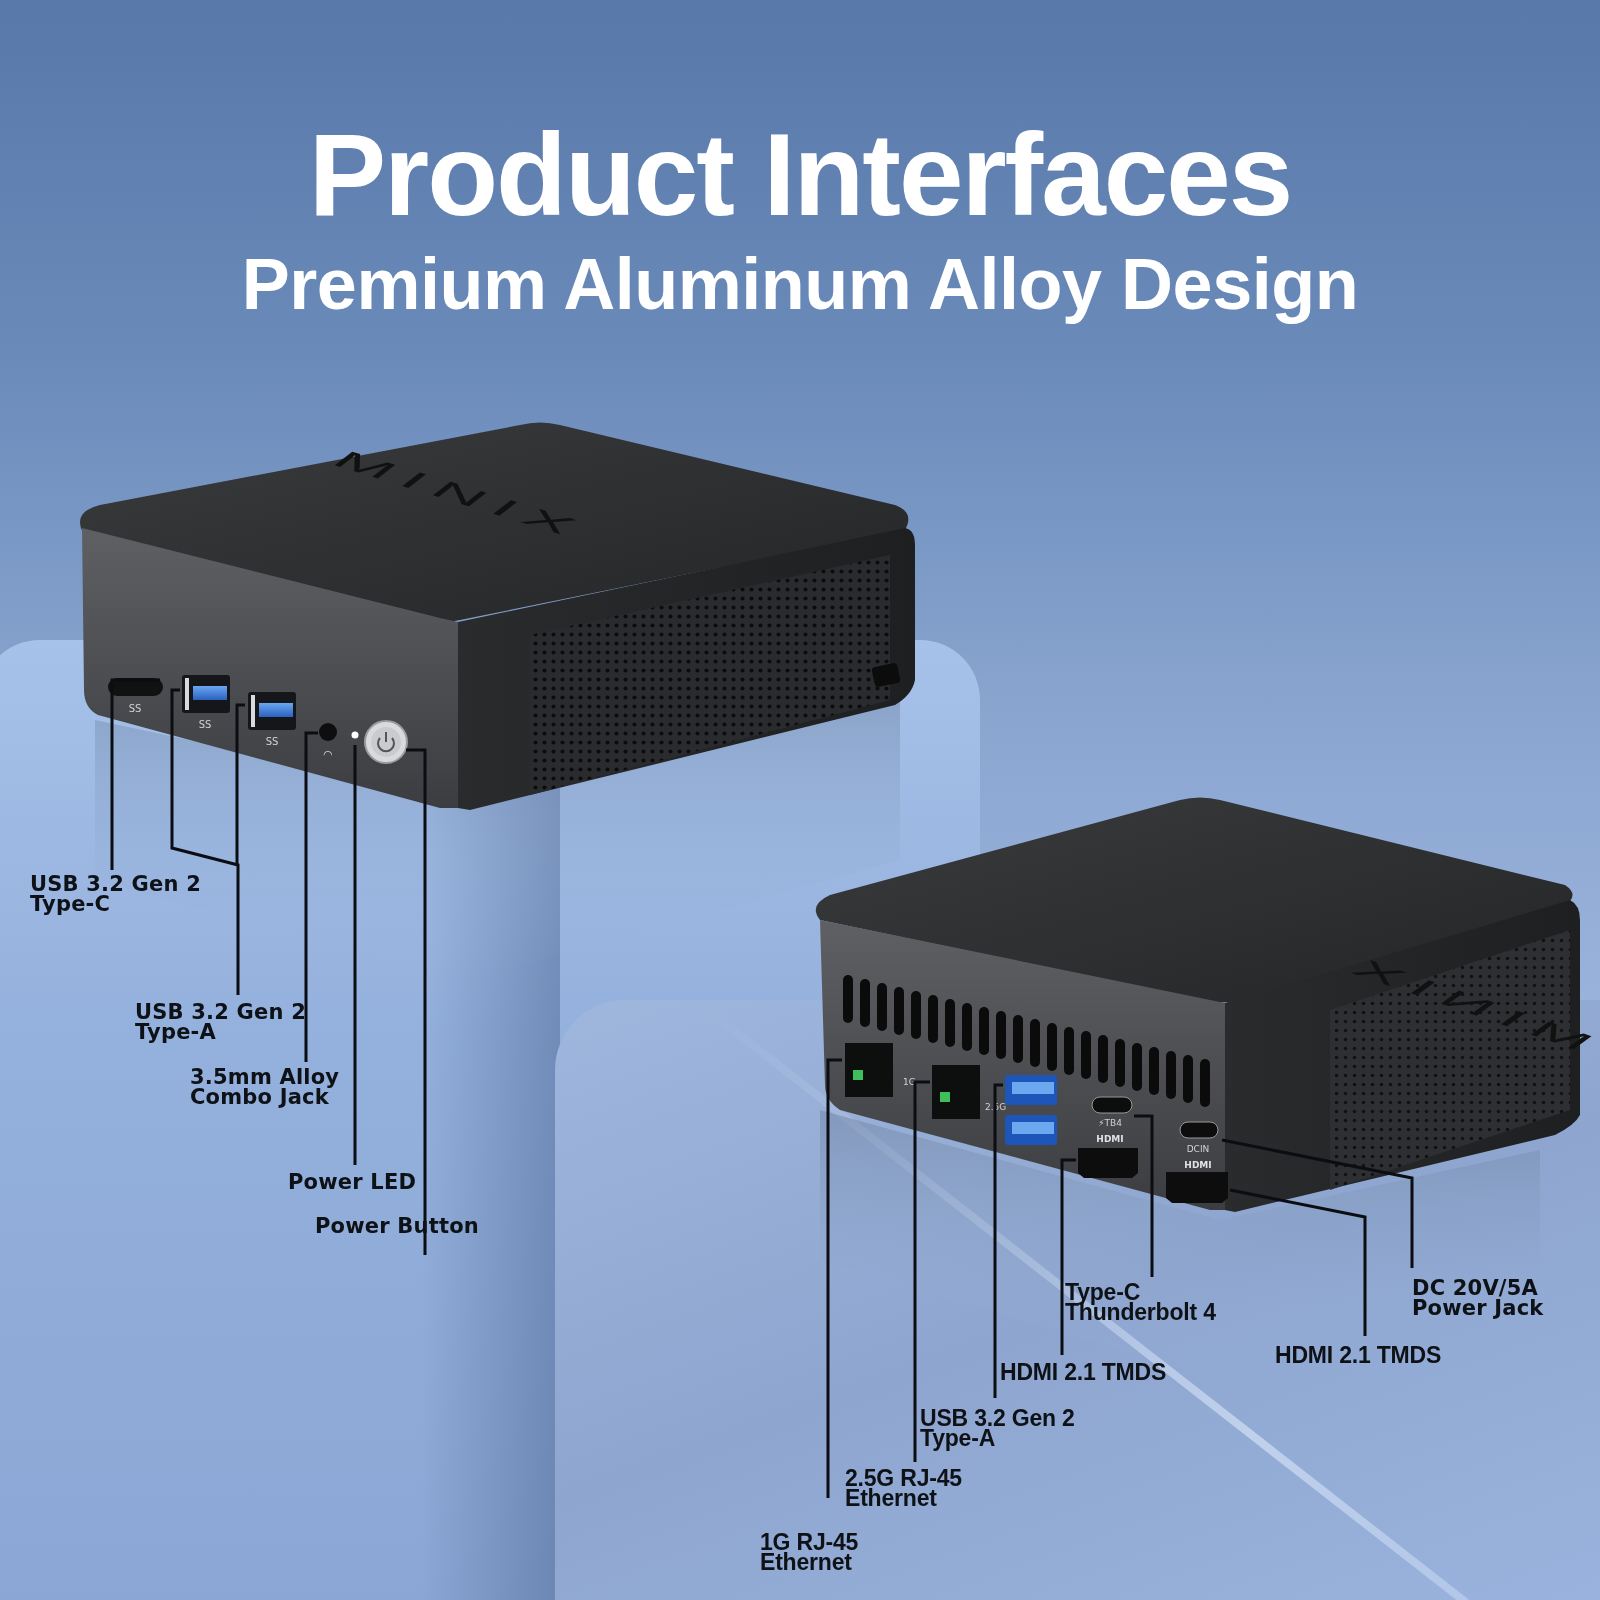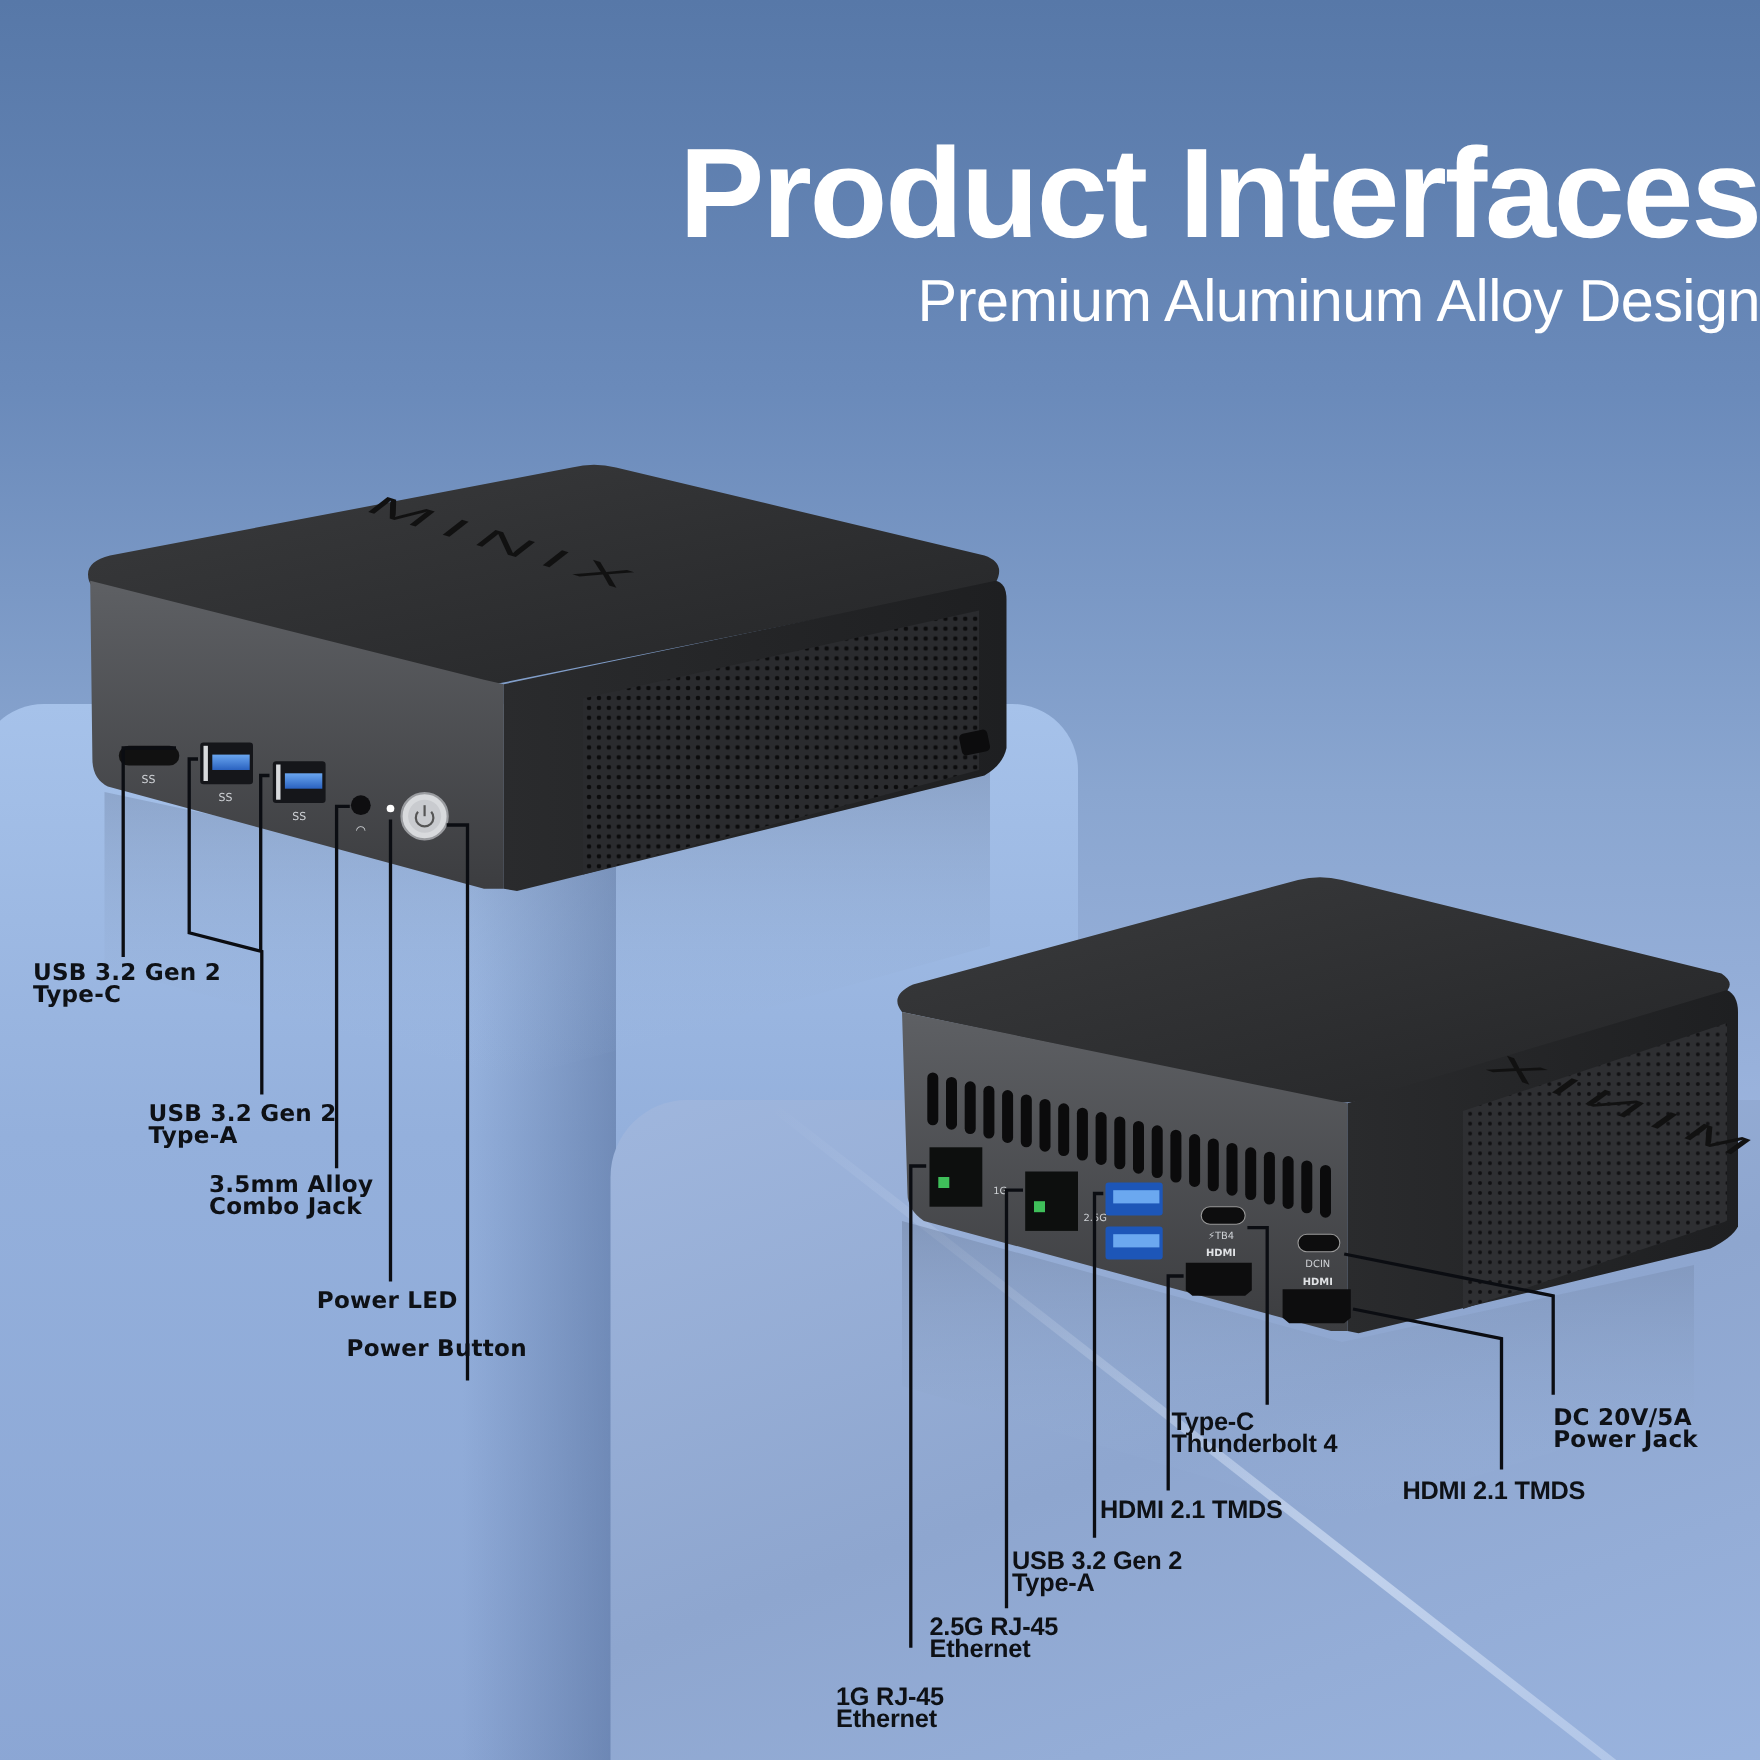--- a/index.html
+++ b/index.html
@@ -2,23 +2,23 @@
 <html><head>
 <meta charset="utf-8">
 <style>
   * { box-sizing: border-box; margin: 0; padding: 0; }
   html, body { width: 1600px; height: 1600px; overflow: hidden; }
   body {
     position: relative;
     font-family: "Liberation Sans", "DejaVu Sans", sans-serif;
     background: linear-gradient(180deg, #5778a8 0%, #6a8aba 22%, #8aa6d0 45%, #9cb4de 65%, #94acd8 100%);
   }
-  .title-block { position: absolute; left: 0; top: 115px; width: 1600px; text-align: right; color: #fff; }
+  .title-block { position: absolute; left: 0; top: 115px; width: 1600px; text-align: center; color: #fff; }
   .title { font-size: 116px; font-weight: 700; letter-spacing: -2px; line-height: 1.05; }
-  .subtitle { font-size: 54px; font-weight: 400; letter-spacing: -0.5px; margin-top: 8px; line-height: 1.1; }
+  .subtitle { font-size: 72px; font-weight: 700; letter-spacing: -0.5px; margin-top: 8px; line-height: 1.1; }
 
   
   .pedestal-left {
     position: absolute; left: -20px; top: 640px; width: 1000px; height: 980px;
     background: linear-gradient(180deg, #a6c2ea 0%, #94b0dc 40%, #8ba6d4 100%);
     border-radius: 60px 60px 0 0;
   }
   .pedestal-left-side {
     position: absolute; left: 420px; top: 700px; width: 140px; height: 920px;
     background: linear-gradient(90deg, rgba(70,95,140,0) 0%, rgba(70,95,140,0.45) 100%);

